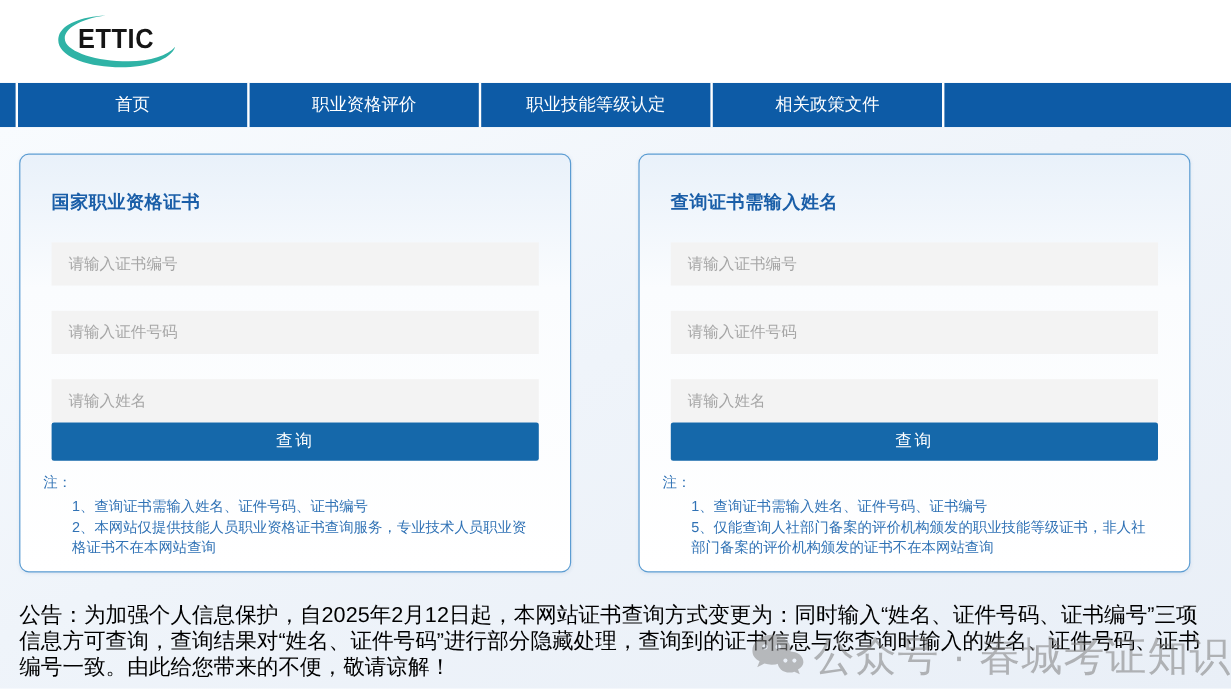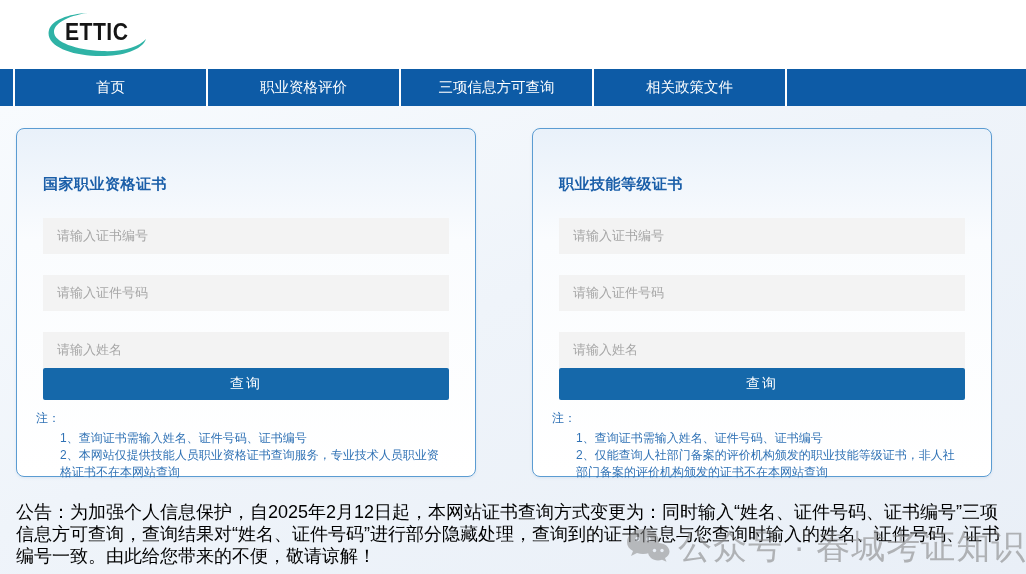--- a/index.html
+++ b/index.html
@@ -40,21 +40,21 @@
   
   .main {
     position:absolute; top:106px; left:0; right:0; bottom:0;
     background:linear-gradient(155deg, #f8fbfe 0%, #eff4fa 45%, #e9eff7 100%);
   }
   .cards { display:flex; padding:22px 0 0 16px; gap:56px; }
   .card {
     width:460px; height:349px;
     border:1px solid #5b9cd2; border-radius:8px;
     background:linear-gradient(180deg, #e9f1fa 0%, #fafcfe 32%, #ffffff 100%);
-    padding:16px 26px;
+    padding:0 26px;
     box-shadow:0 1px 3px rgba(90,130,180,0.12);
   }
   .card-title { margin-top:30px; font-size:15px; font-weight:bold; color:#1a5ea8; letter-spacing:0.5px; }
   .field {
     display:block; width:100%; height:36px; margin-top:21px;
     background:#f3f3f3; border:none; outline:none;
     padding:0 14px; font-size:13px; color:#333333;
     font-family:Liberation Mono, monospace;
   }
   .field:first-of-type { margin-top:24px; }
@@ -95,21 +95,21 @@
       <path d="M 40 4 C 18 7, 6 15, 6 23 C 6 33, 28 41, 54 42 C 75 43, 91 38, 98 30 C 94 42, 71 48, 48 47 C 20 46, -3 36, 1 21 C 4 11, 20 5, 40 4 Z" fill="#2fb3a6"></path>
     </svg>
     <span class="logo-text">ETTIC</span>
   </div>
 </div>
 
 <div class="nav">
   <div class="nav-spacer-l"></div>
   <a class="nav-item">首页</a>
   <a class="nav-item">职业资格评价</a>
-  <a class="nav-item">三项信息方可查询</a>
+  <a class="nav-item">职业技能等级认定</a>
   <a class="nav-item">相关政策文件</a>
   <div class="nav-spacer-r"></div>
 </div>
 
 <div class="main">
   <div class="cards">
 
     <div class="card">
       <div class="card-title">国家职业资格证书</div>
       <input class="field" type="text" placeholder="请输入证书编号" style="">
@@ -119,30 +119,30 @@
       <div class="notes">
         <span class="note-prefix">注：</span>
         <span class="note-body">
           <span>1、查询证书需输入姓名、证件号码、证书编号</span><br>
           <span>2、本网站仅提供技能人员职业资格证书查询服务，专业技术人员职业资格证书不在本网站查询</span>
         </span>
       </div>
     </div>
 
     <div class="card">
-      <div class="card-title">职业技能等级证书</div>
+      <div class="card-title">查询证书需输入姓名</div>
       <input class="field" type="text" placeholder="请输入证书编号" style="">
       <input class="field" type="text" placeholder="请输入证件号码" style="">
       <input class="field" type="text" placeholder="请输入姓名" style="">
       <button class="query-btn">查询</button>
       <div class="notes">
         <span class="note-prefix">注：</span>
         <span class="note-body">
           <span>1、查询证书需输入姓名、证件号码、证书编号</span><br>
-          <span>2、仅能查询人社部门备案的评价机构颁发的职业技能等级证书，非人社部门备案的评价机构颁发的证书不在本网站查询</span>
+          <span>5、仅能查询人社部门备案的评价机构颁发的职业技能等级证书，非人社部门备案的评价机构颁发的证书不在本网站查询</span>
         </span>
       </div>
     </div>
 
   </div>
 </div>
 
 <div class="announcement">公告：为加强个人信息保护，自2025年2月12日起，本网站证书查询方式变更为：同时输入“姓名、证件号码、证书编号”三项信息方可查询，查询结果对“姓名、证件号码”进行部分隐藏处理，查询到的证书信息与您查询时输入的姓名、证件号码、证书编号一致。由此给您带来的不便，敬请谅解！</div>
 
 <div class="watermark">

